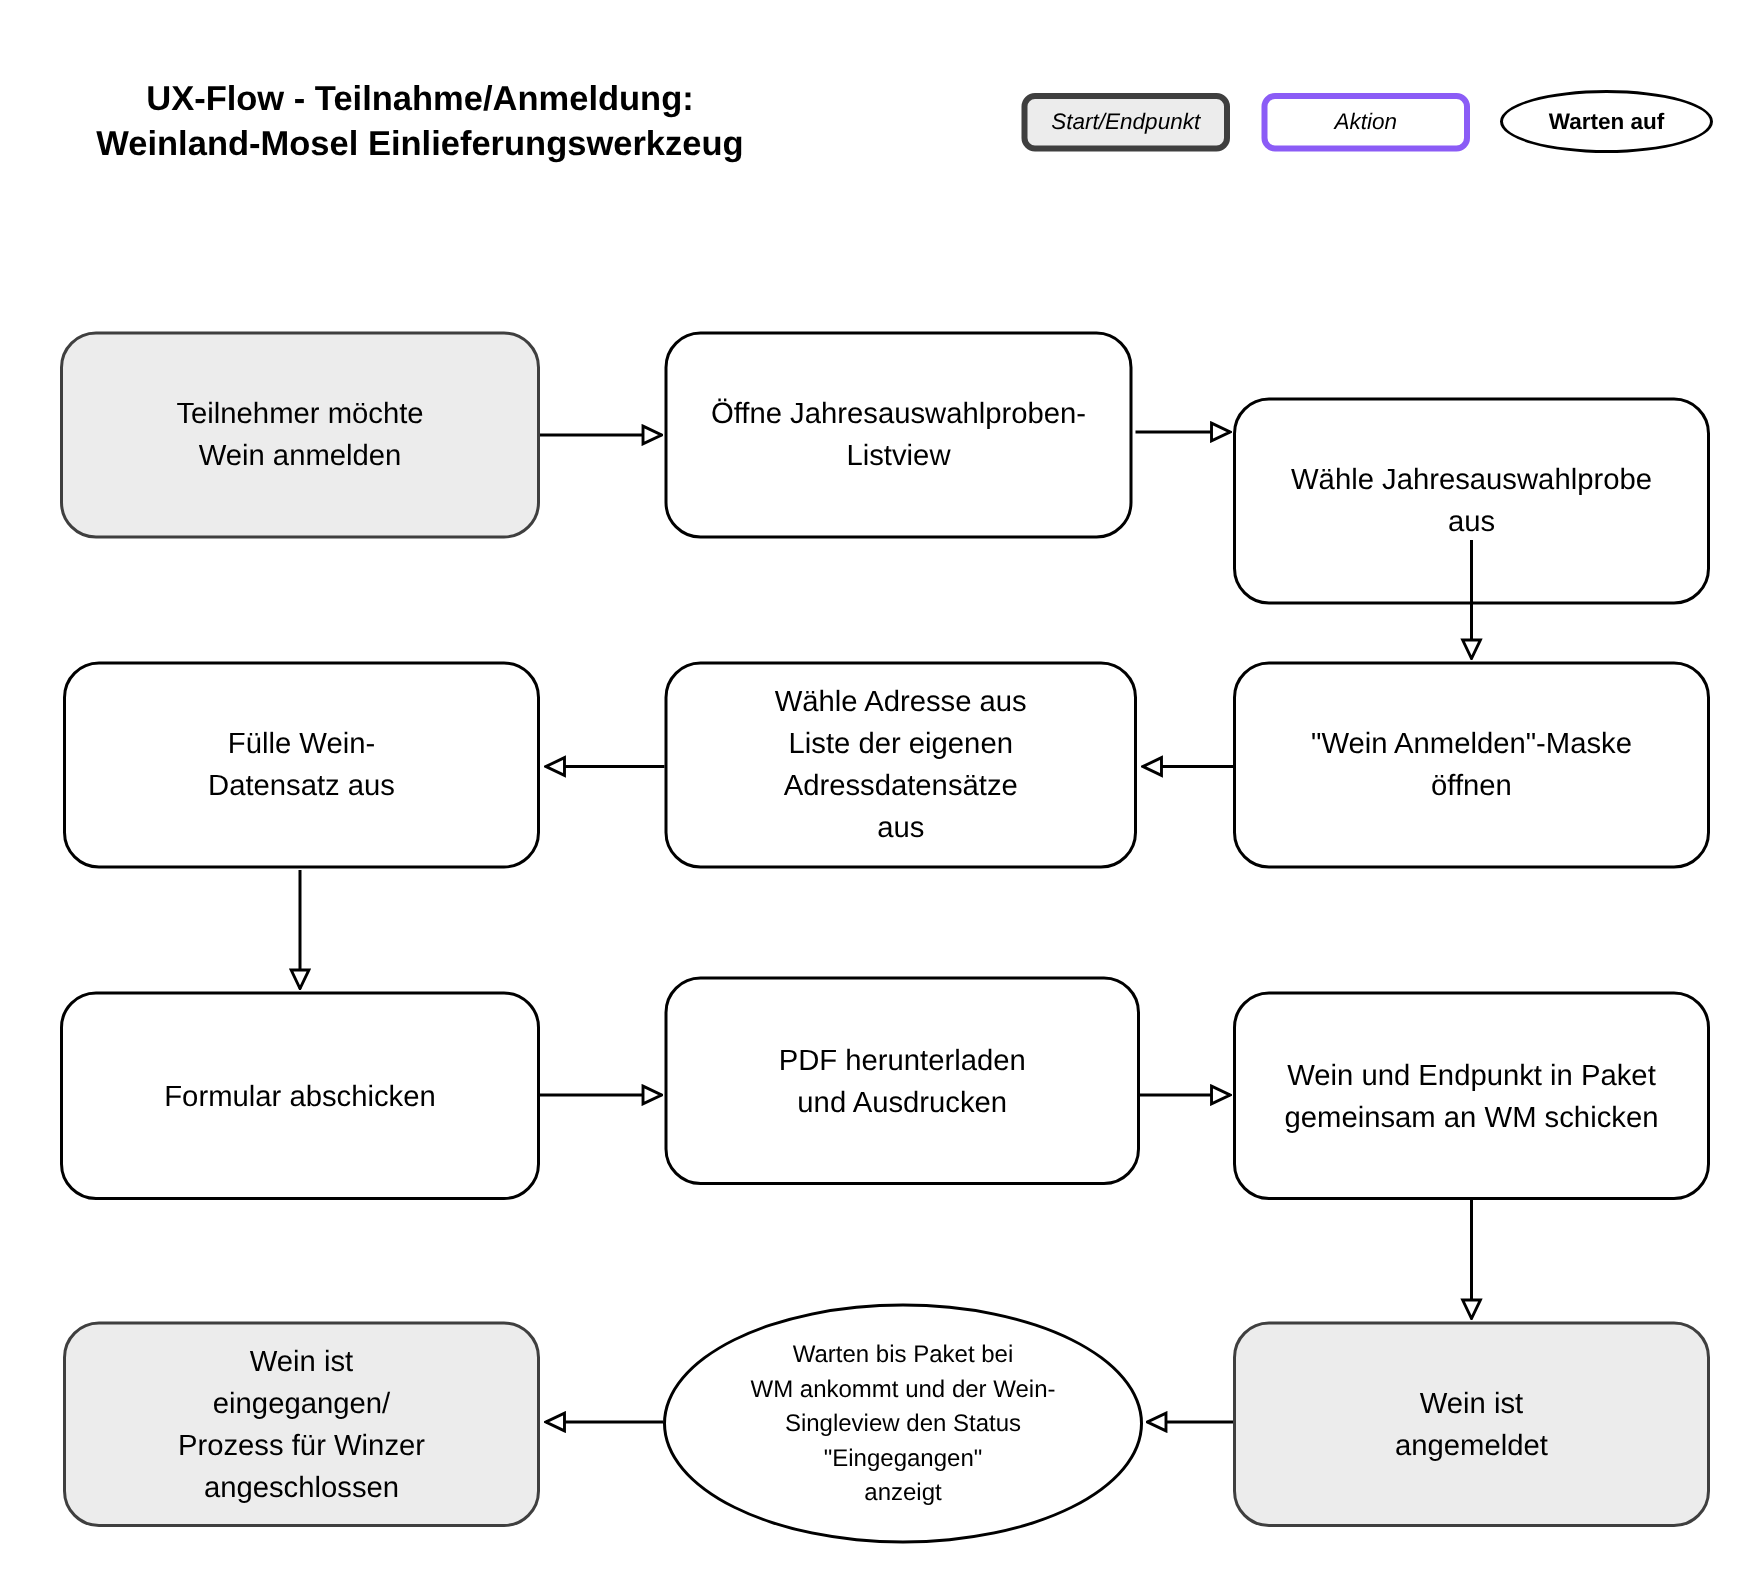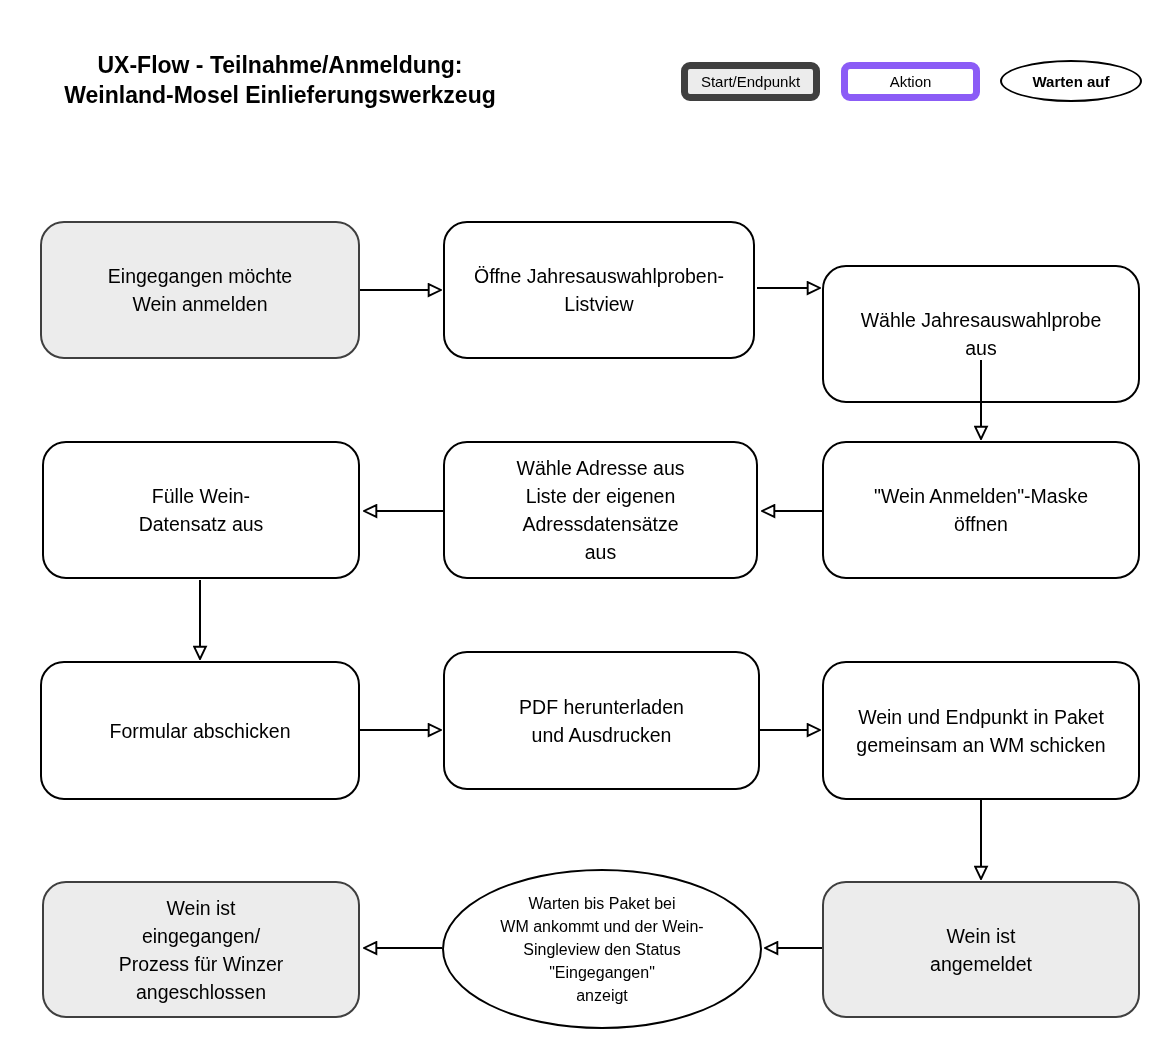--- a/index.html
+++ b/index.html
@@ -30,22 +30,23 @@
   }
   
   .legend-box {
     position: absolute;
     box-sizing: border-box;
     display: flex;
     align-items: center;
     justify-content: center;
     font-size: 15px;
     background: #ffffff;
-    border: 7px solid #8b5cf6;
+    border: 4px solid #8b5cf6;
     border-radius: 9px;
+    font-style: italic;
   }
   .legend-box.start-end {
     background: #ececec;
     border-color: #3f3f3f;
   }
   .legend-ellipse {
     position: absolute;
     box-sizing: border-box;
     display: flex;
     align-items: center;
@@ -100,21 +101,21 @@
   <div class="legend-box start-end" style="left:681px; top:62px; width:139px; height:39px;">
     <span>Start/Endpunkt</span>
   </div>
   <div class="legend-box" style="left:841px; top:62px; width:139px; height:39px;">
     <span>Aktion</span>
   </div>
   <div class="legend-ellipse" style="left:1000px; top:60px; width:142px; height:42px;">
     <span>Warten auf</span>
   </div>
 
-  <div class="node start-end" style="left:40px; top:221px; width:320px; height:138px;">Eingegangen möchte
+  <div class="node start-end" style="left:40px; top:221px; width:320px; height:138px;">Teilnehmer möchte
 Wein anmelden</div>
   <div class="node" style="left:443px; top:221px; width:312px; height:138px;">Öffne Jahresauswahlproben-
 Listview</div>
   <div class="node" style="left:822px; top:221px; width:318px; height:138px;margin-top:44px;">Wähle Jahresauswahlprobe
 aus</div>
 
   <div class="node" style="left:822px; top:441px; width:318px; height:138px;">"Wein Anmelden"-Maske
 öffnen</div>
   <div class="node" style="left:443px; top:441px; width:315px; height:138px;">Wähle Adresse aus
 Liste der eigenen

